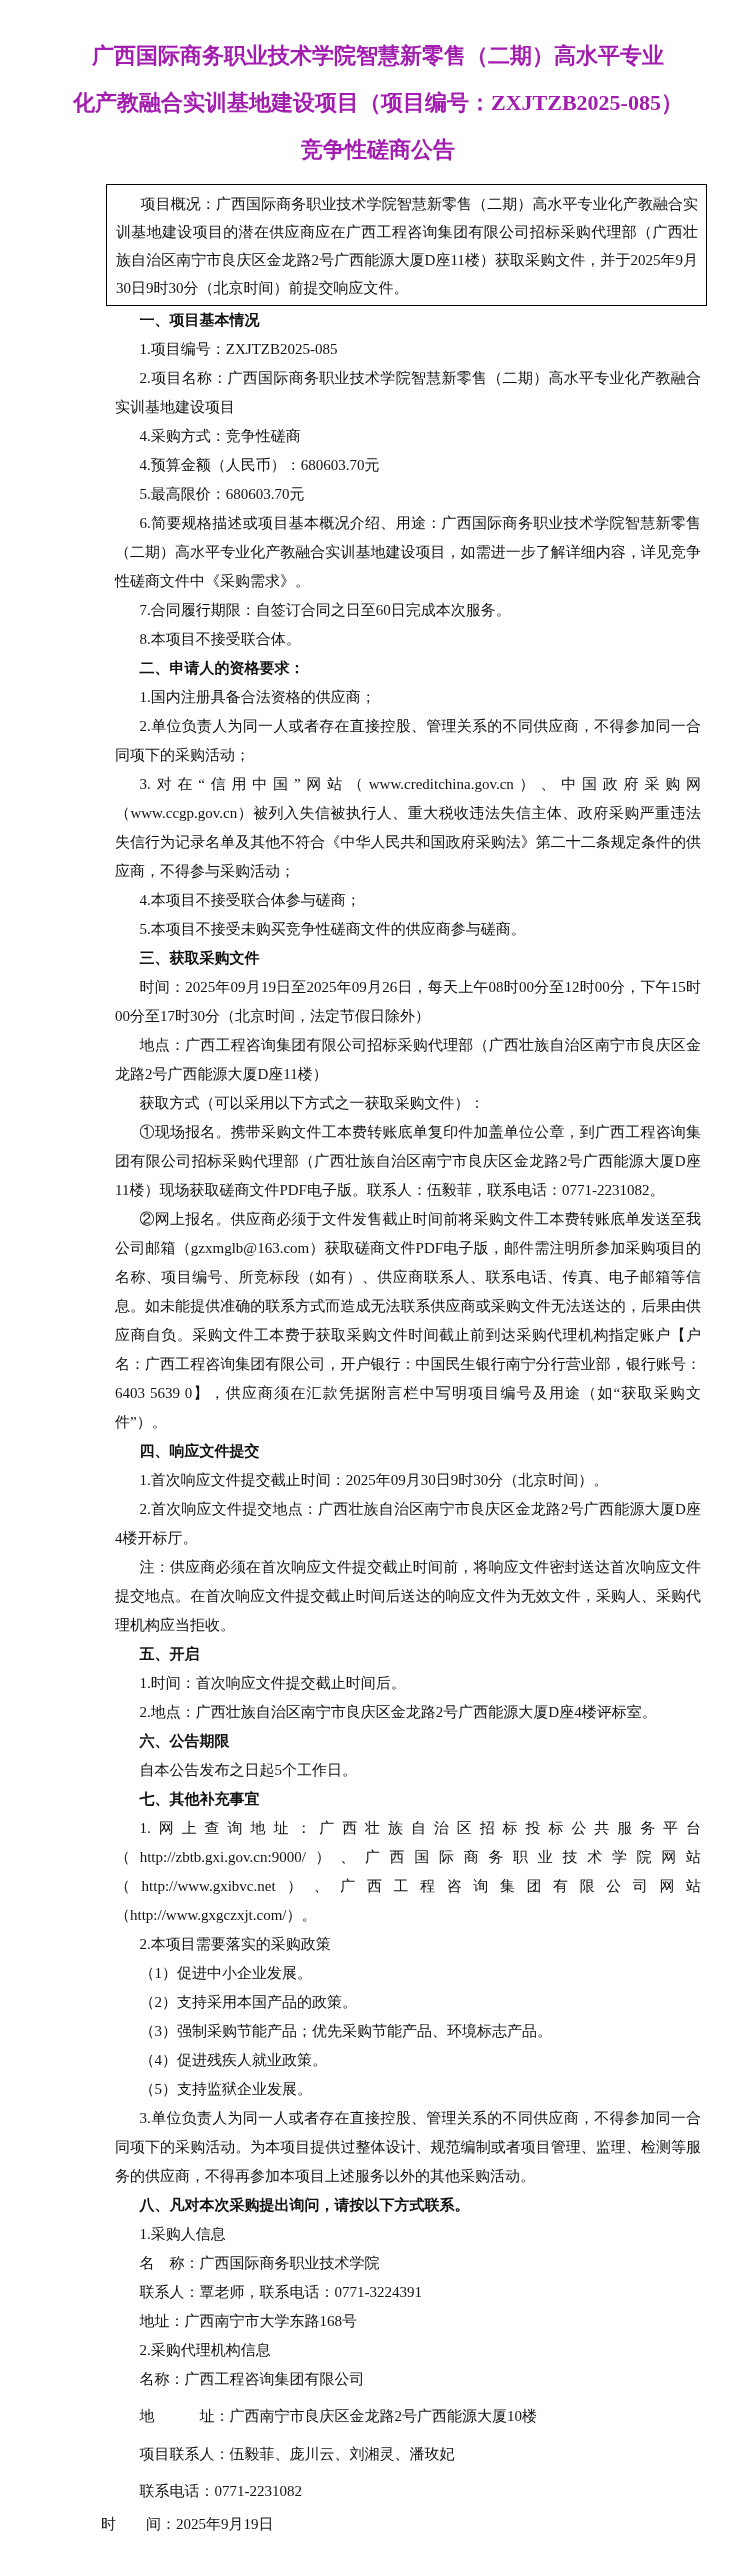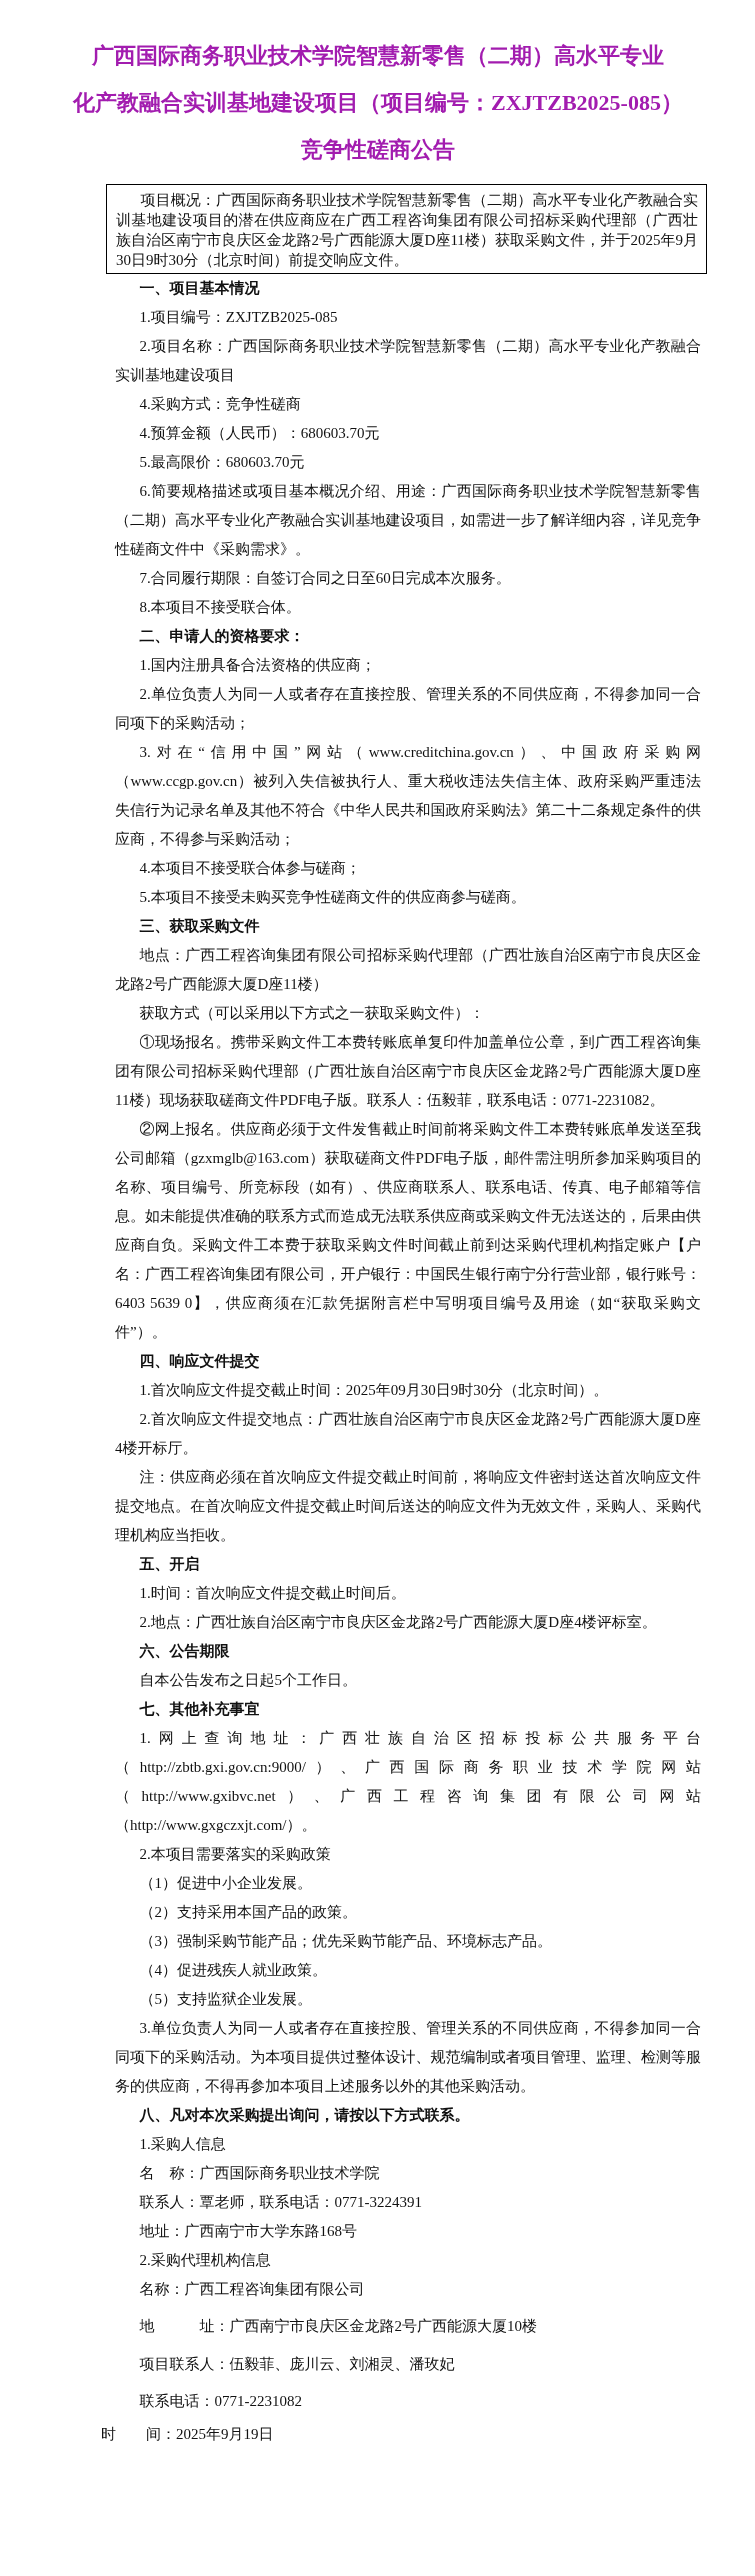--- a/index.html
+++ b/index.html
@@ -32,21 +32,21 @@
     border: 1.9px solid #000000;
     margin: 11.3px -5.7px 0 -9.4px;
     padding: 4.7px 7.6px 2.8px 9.4px;
   }
   .para {
     margin: 0;
     text-indent: 24.6px;
     text-align: justify;
     line-height: 29px;
   }
-  .overview-box .para { line-height: 20px; }
+  .overview-box .para { line-height: 28px; }
   .heading { font-weight: 700; }
   .sp { margin-top: 8.5px; }
   .footer-date {
     text-indent: 0;
     margin-left: -14px;
     margin-top: 3.8px;
   }
   section { margin: 0; }
 </style>
 </head>
@@ -80,20 +80,21 @@
     <p class="para heading">二、申请人的资格要求：</p>
     <p class="para">1.国内注册具备合法资格的供应商；</p>
     <p class="para">2.单位负责人为同一人或者存在直接控股、管理关系的不同供应商，不得参加同一合同项下的采购活动；</p>
     <p class="para">3.对在“信用中国”网站（www.creditchina.gov.cn）、中国政府采购网（www.ccgp.gov.cn）被列入失信被执行人、重大税收违法失信主体、政府采购严重违法失信行为记录名单及其他不符合《中华人民共和国政府采购法》第二十二条规定条件的供应商，不得参与采购活动；</p>
     <p class="para">4.本项目不接受联合体参与磋商；</p>
     <p class="para">5.本项目不接受未购买竞争性磋商文件的供应商参与磋商。</p>
   </section>
 
   <section>
     <p class="para heading">三、获取采购文件</p>
+    <p class="para">时间：2025年09月19日至2025年09月26日，每天上午08时00分至12时00分，下午15时00分至17时30分（北京时间，法定节假日除外）</p>
     <p class="para">地点：广西工程咨询集团有限公司招标采购代理部（广西壮族自治区南宁市良庆区金龙路2号广西能源大厦D座11楼）</p>
     <p class="para">获取方式（可以采用以下方式之一获取采购文件）：</p>
     <p class="para">①现场报名。携带采购文件工本费转账底单复印件加盖单位公章，到广西工程咨询集团有限公司招标采购代理部（广西壮族自治区南宁市良庆区金龙路2号广西能源大厦D座11楼）现场获取磋商文件PDF电子版。联系人：伍毅菲，联系电话：0771-2231082。</p>
     <p class="para">②网上报名。供应商必须于文件发售截止时间前将采购文件工本费转账底单发送至我公司邮箱（gzxmglb@163.com）获取磋商文件PDF电子版，邮件需注明所参加采购项目的名称、项目编号、所竞标段（如有）、供应商联系人、联系电话、传真、电子邮箱等信息。如未能提供准确的联系方式而造成无法联系供应商或采购文件无法送达的，后果由供应商自负。采购文件工本费于获取采购文件时间截止前到达采购代理机构指定账户【户名：广西工程咨询集团有限公司，开户银行：中国民生银行南宁分行营业部，银行账号：6403 5639 0】，供应商须在汇款凭据附言栏中写明项目编号及用途（如“获取采购文件”）。</p>
   </section>
 
   <section>
     <p class="para heading">四、响应文件提交</p>
     <p class="para">1.首次响应文件提交截止时间：2025年09月30日9时30分（北京时间）。</p>
     <p class="para">2.首次响应文件提交地点：广西壮族自治区南宁市良庆区金龙路2号广西能源大厦D座4楼开标厅。</p>

